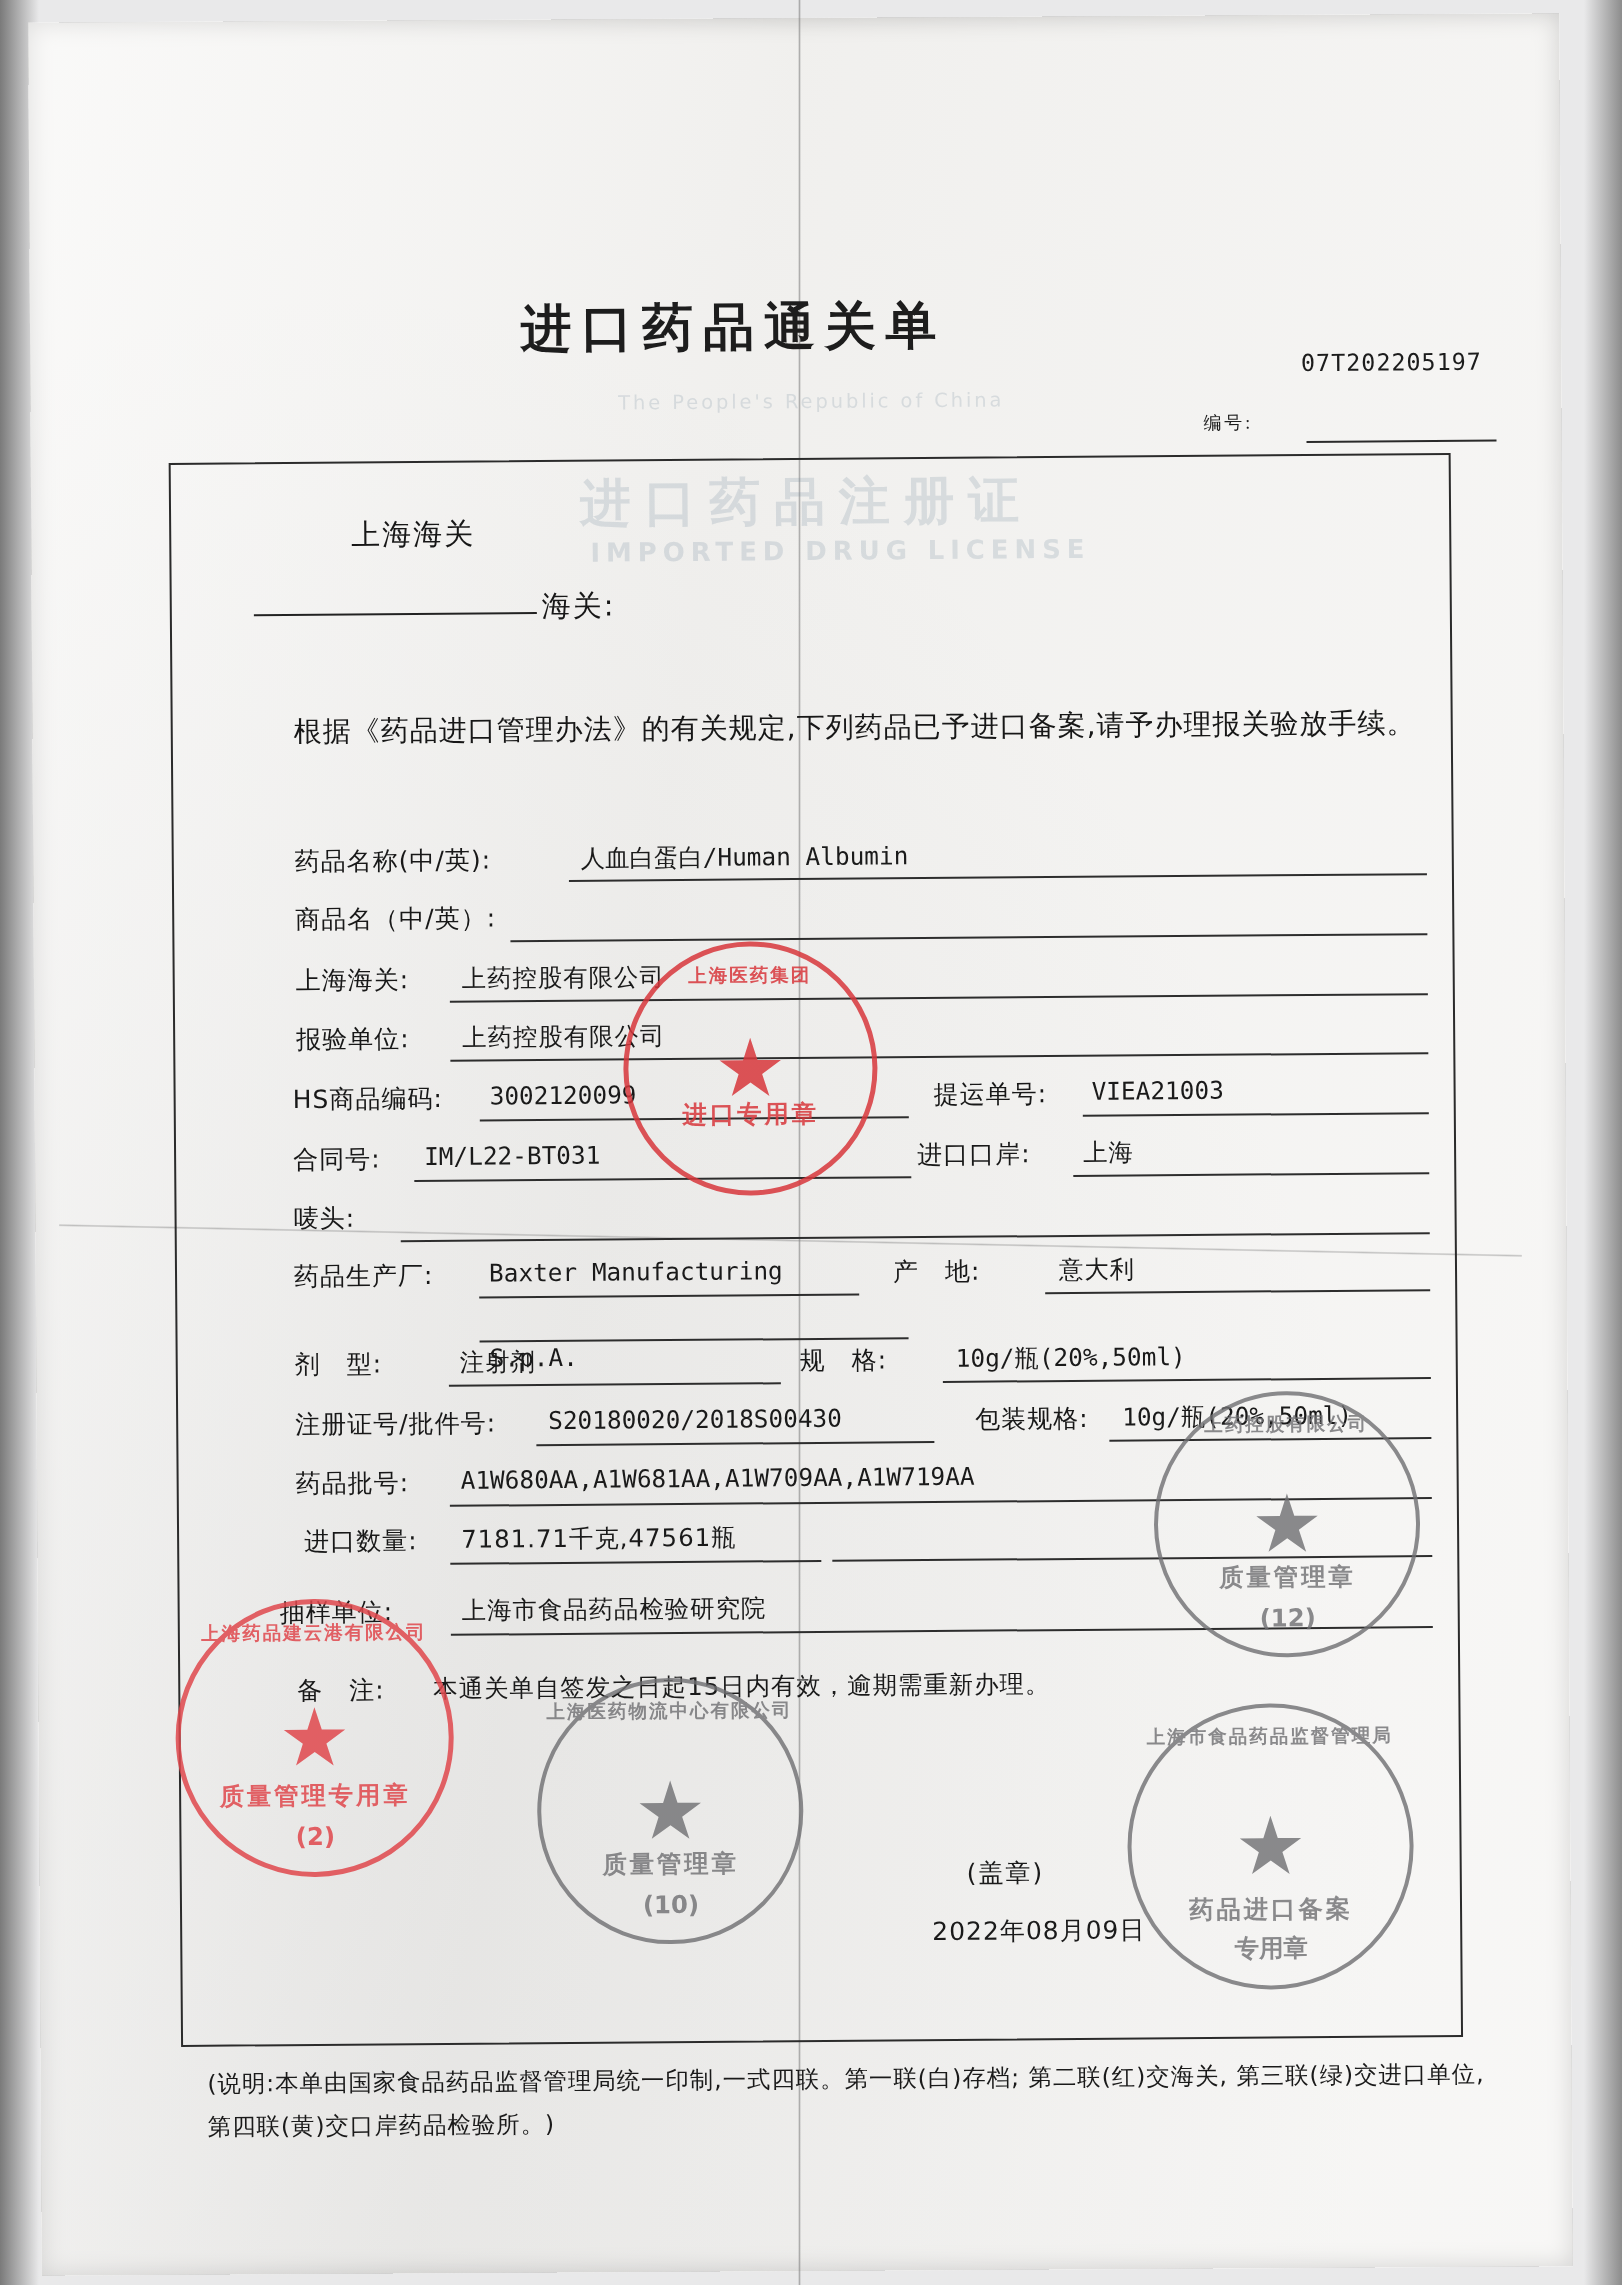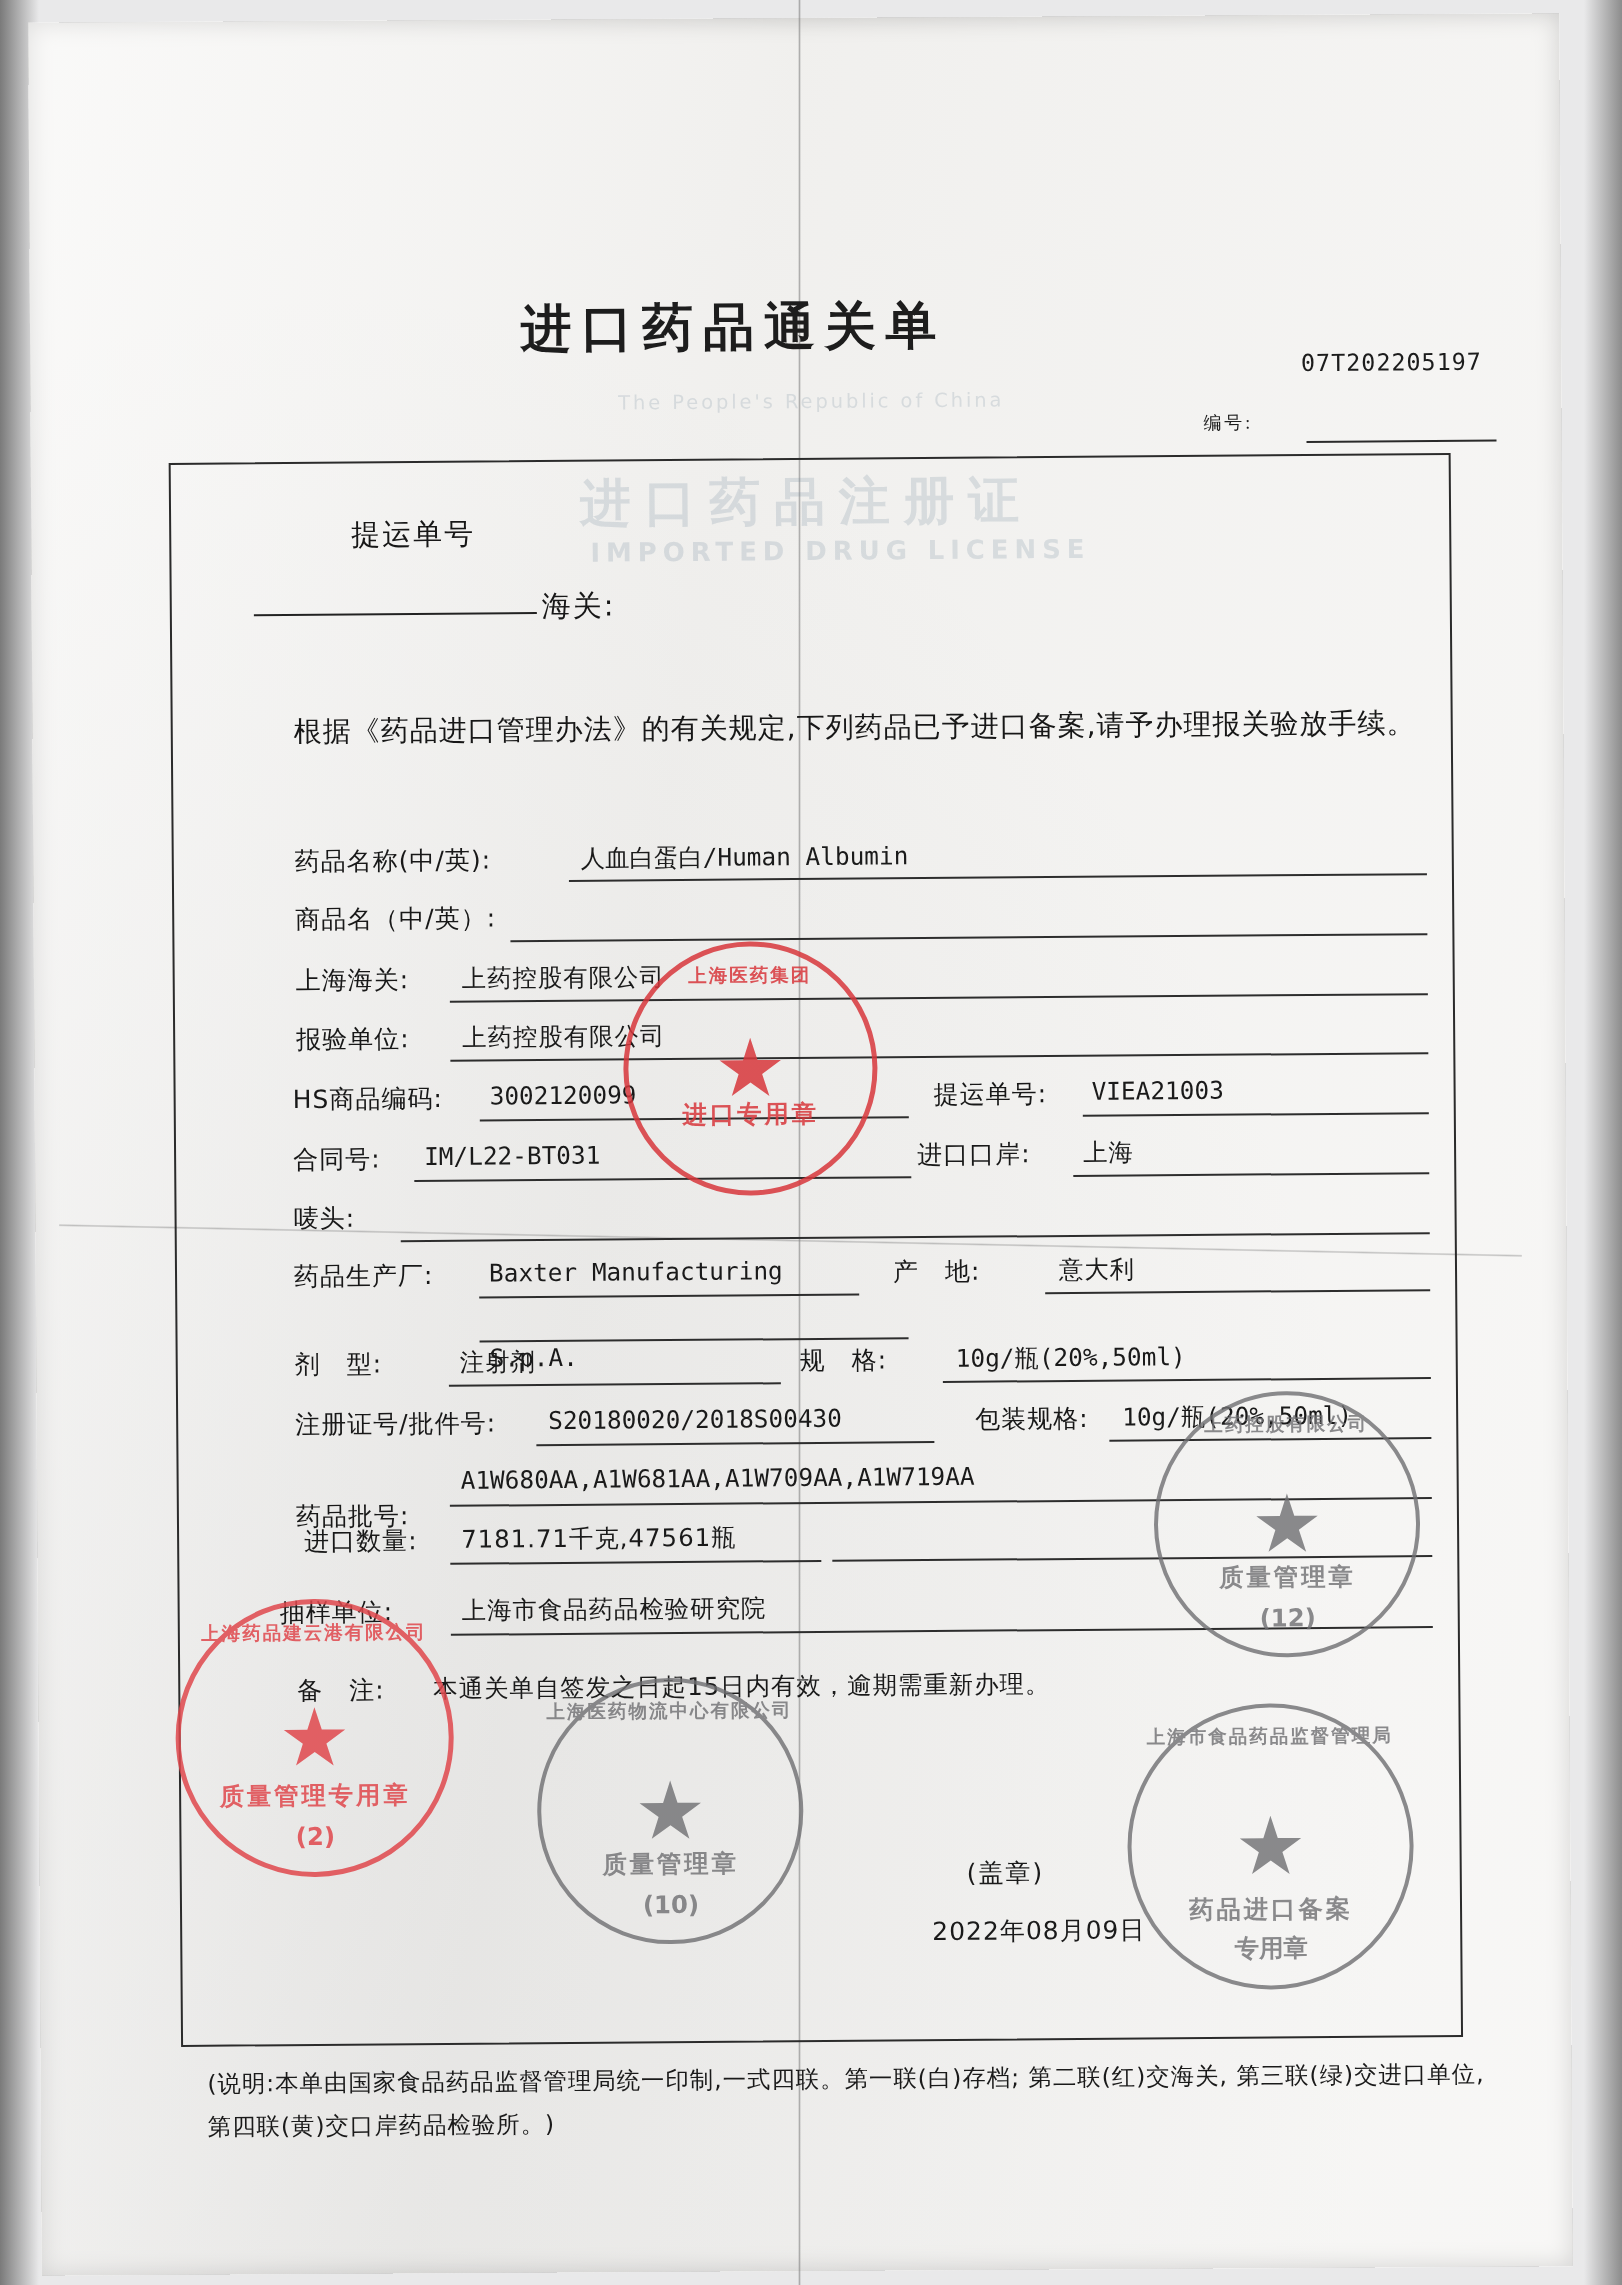--- a/index.html
+++ b/index.html
@@ -313,21 +313,21 @@
     <div class="ghost ghost-title">进口药品注册证</div>
     <div class="ghost ghost-sub">IMPORTED DRUG LICENSE</div>
 
     <div class="doc-title">进口药品通关单</div>
     <div class="serial-no">07T202205197</div>
     <div class="bianhao">编号:</div>
     <div class="bianhao-rule"></div>
 
     <div class="frame"></div>
 
-    <div class="customs-name">提运单号</div>
+    <div class="customs-name">上海海关</div>
     <div class="customs-rule"></div>
     <div class="customs-suffix">海关:</div>
 
     <div class="para">根据《药品进口管理办法》的有关规定,下列药品已予进口备案,请予办理报关验放手续。</div>
 
     <div class="row" style="left:297px; top:841px;">药品名称(中/英):</div>
     <div class="val" style="left:583px; top:841px;">人血白蛋白/Human Albumin</div>
     <div class="rule" style="left:571px; top:878px; width:858px;"></div>
 
     <div class="row" style="left:297px; top:899px;">商品名（中/英）:</div>
@@ -376,21 +376,21 @@
     <div class="val" style="left:954px; top:1344px;">10g/瓶(20%,50ml)</div>
     <div class="rule" style="left:941px; top:1382px; width:488px;"></div>
 
     <div class="row" style="left:293px; top:1404px;">注册证号/批件号:</div>
     <div class="val" style="left:546px; top:1404px;">S20180020/2018S00430</div>
     <div class="rule" style="left:534px; top:1442px; width:398px;"></div>
     <div class="row" style="left:973px; top:1404px;">包装规格:</div>
     <div class="val" style="left:1120px; top:1404px;">10g/瓶(20%,50ml)</div>
     <div class="rule" style="left:1107px; top:1442px; width:322px;"></div>
 
-    <div class="row" style="left:293px; top:1463px;margin-top:33px;">药品批号:</div>
+    <div class="row" style="left:293px; top:1463px;">药品批号:</div>
     <div class="val" style="left:458px; top:1463px;">A1W680AA,A1W681AA,A1W709AA,A1W719AA</div>
     <div class="rule" style="left:447px; top:1502px; width:982px;"></div>
 
     <div class="row" style="left:301px; top:1521px;">进口数量:</div>
     <div class="val cjk" style="left:458px; top:1521px;">7181.71千克,47561瓶</div>
     <div class="rule" style="left:447px; top:1560px; width:371px;"></div>
     <div class="rule" style="left:829px; top:1560px; width:600px;"></div>
 
     <div class="row" style="left:276px; top:1592px;">抽样单位:</div>
     <div class="val cjk" style="left:458px; top:1592px;">上海市食品药品检验研究院</div>

